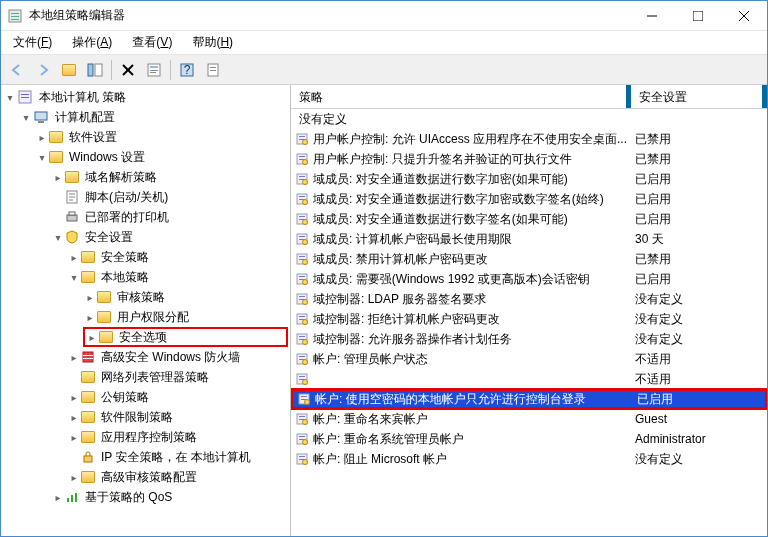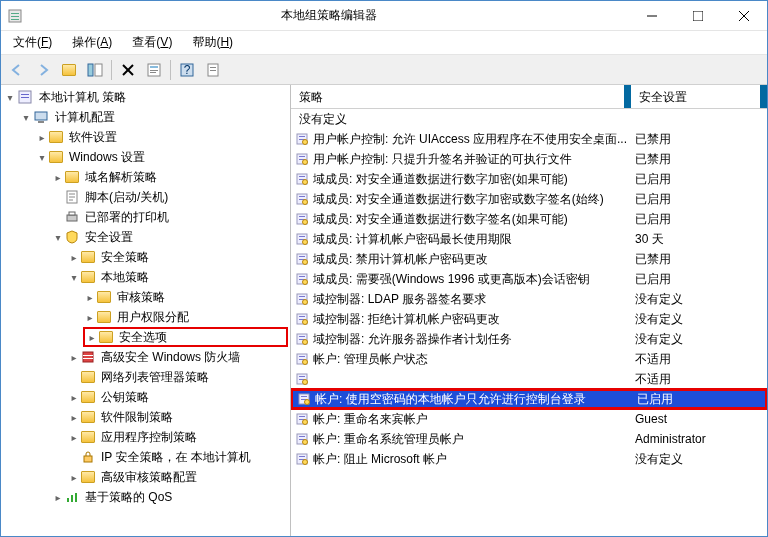--- a/index.html
+++ b/index.html
@@ -1,33 +1,33 @@
 <!DOCTYPE html>
 <html><head>
 <meta charset="utf-8">
 <style>
 * { margin: 0; padding: 0; box-sizing: border-box; font-family: "Microsoft YaHei", "SimSun", sans-serif; font-size: 12px; }
 body { background: #fff; }
 .window { width: 768px; height: 537px; border: 1px solid #4a88c7; display: flex; flex-direction: column; background: #fff; }
 .titlebar { height: 30px; background: #fff; display: flex; align-items: center; padding: 0 0 0 6px; border-bottom: 1px solid #e5e5e5; }
 .titlebar .icon { margin-right: 6px; }
-.titlebar .title { flex: 1; color: #000; text-align: center; }
+.titlebar .title { flex: 1; color: #000; }
 .titlebar .winbtns { display: flex; height: 100%; }
 .titlebar .winbtn { width: 46px; display: flex; align-items: center; justify-content: center; color: #000; }
 .menubar { height: 24px; display: flex; align-items: center; padding: 0 4px; gap: 4px; border-bottom: 1px solid #e5e5e5; }
 .menubar .menuitem { padding: 2px 8px; }
 .menubar .menuitem .hotkey { text-decoration: underline; }
 .toolbar { height: 30px; display: flex; align-items: center; padding: 0 4px; gap: 2px; border-bottom: 1px solid #d0d0d0; background: #f0f0f0; }
 .toolbar .tbbtn { width: 24px; height: 24px; display: flex; align-items: center; justify-content: center; border: 1px solid transparent; }
 .toolbar .sep { width: 1px; height: 20px; background: #c0c0c0; margin: 0 2px; }
 .content { flex: 1; display: flex; overflow: hidden; }
 .tree-pane { width: 290px; border-right: 1px solid #c0c0c0; overflow: auto; background: #fff; padding: 2px; }
 .list-pane { flex: 1; display: flex; flex-direction: column; overflow: hidden; }
 .list-header { height: 24px; display: flex; border-bottom: 1px solid #d0d0d0; background: #fff; }
-.list-header .col { padding: 4px 8px; border-right: 7px solid #0369a1; }
+.list-header .col { padding: 4px 8px; border-right: 5px solid #0369a1; }
 .list-header .col1 { width: 340px; }
 .list-header .col2 { flex: 1; }
 .list-body { flex: 1; overflow: auto; }
 .list-row { height: 20px; display: flex; align-items: center; padding: 0 4px; }
 .list-row .cell1 { width: 336px; display: flex; align-items: center; gap: 4px; overflow: hidden; white-space: nowrap; }
 .list-row .cell2 { flex: 1; padding-left: 4px; white-space: nowrap; }
 .list-row.selected { background: #1d4ed8; color: #fff; }
 .tree-node { display: flex; align-items: center; height: 20px; white-space: nowrap; }
 .tree-node .expander { width: 14px; text-align: center; color: #666; cursor: pointer; font-size: 10px; }
 .tree-node .nicon { margin-right: 4px; display: inline-flex; }
@@ -429,21 +429,21 @@
           <div class="list-row">
             <div class="cell1">
               <span>
                 <svg width="14" height="14">
                   <rect x="2" y="2" width="10" height="10" fill="#eef" stroke="#99b"></rect>
                   <rect x="4" y="4" width="6" height="1" fill="#77c"></rect>
                   <rect x="4" y="7" width="6" height="1" fill="#77c"></rect>
                   <circle cx="10" cy="10" r="2.5" fill="#ffd95c" stroke="#b8860b"></circle>
                 </svg>
               </span>
-              <span>域成员: 需要强(Windows 1996 或更高版本)会话密钥</span>
+              <span>域成员: 需要强(Windows 1992 或更高版本)会话密钥</span>
             </div>
             <div class="cell2">已启用</div>
           </div>
           <div class="list-row">
             <div class="cell1">
               <span>
                 <svg width="14" height="14">
                   <rect x="2" y="2" width="10" height="10" fill="#eef" stroke="#99b"></rect>
                   <rect x="4" y="4" width="6" height="1" fill="#77c"></rect>
                   <rect x="4" y="7" width="6" height="1" fill="#77c"></rect>

